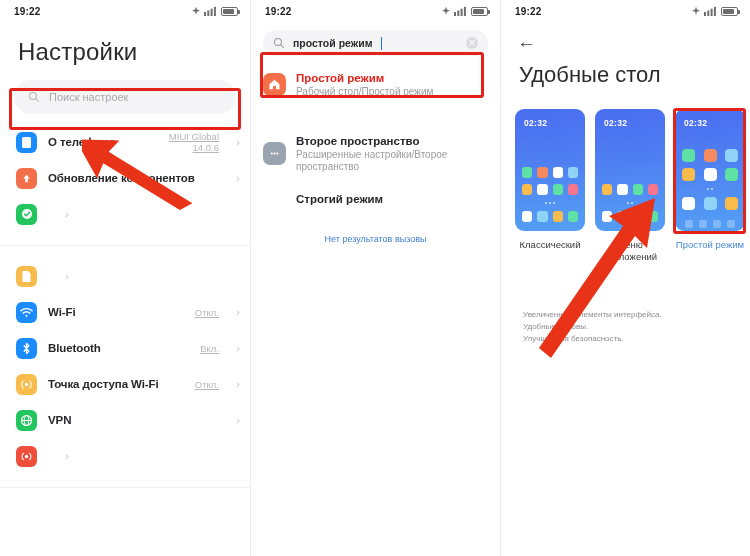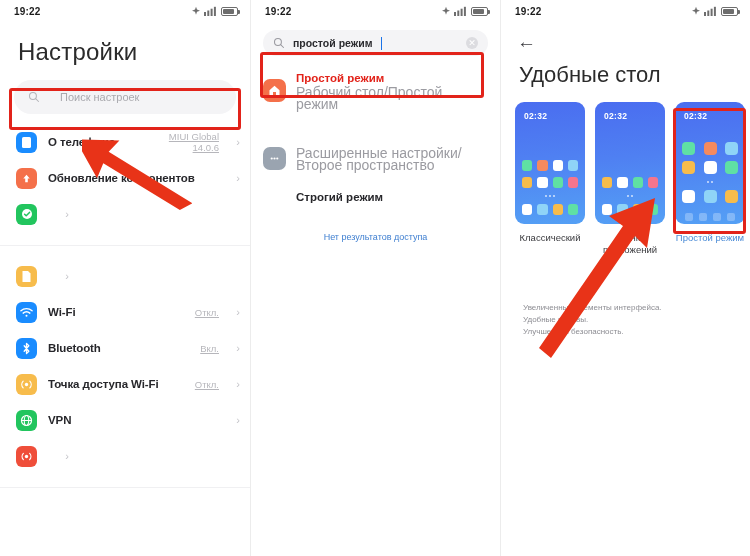--- a/index.html
+++ b/index.html
@@ -44,21 +44,21 @@
   }
 
   
   .big-title {
     font-size: 24px; color: #2b2b2b; font-weight: 400;
     padding: 16px 0 0 18px; letter-spacing: .2px;
   }
   .searchbox {
     margin: 14px 14px 0 14px; height: 34px; border-radius: 18px;
     background: #f4f4f6; display: flex; align-items: center; padding: 0 14px;
-    gap: 20px;
+    gap: 9px;
   }
   .searchbox .ph { font-size: 11px; color: #a9a9ae; }
   .mag { width: 12px; height: 12px; flex: 0 0 auto; }
 
   .hl-box {
     position: absolute; border: 3px solid #e2231a; border-radius: 3px;
     pointer-events: none;
   }
 
   .list { margin-top: 10px; }
@@ -97,30 +97,30 @@
     background: #dcdce0; color: #fff; font-size: 9px; line-height: 12px;
     text-align: center;
   }
   .result {
     display: flex; align-items: center; gap: 10px;
     padding: 7px 12px; min-height: 38px;
   }
   .res-txt { flex: 1; }
   .res-t { font-size: 11.5px; font-weight: bold; color: #27272b; line-height: 14px; }
   .res-t.acc { color: #e2231a; }
-  .res-s { font-size: 14px; color: #9b9ba1; line-height: 12px; margin-top: 1px; }
+  .res-s { font-size: 10px; color: #9b9ba1; line-height: 12px; margin-top: 1px; }
   .no-res {
     text-align: center; font-size: 9px; color: #3f7fd0; margin-top: 16px;
   }
 
   
   .backarrow { padding: 10px 0 0 16px; font-size: 19px; color: #3c3c40; line-height: 20px; }
   .p3-title { font-size: 22px; color: #2b2b2b; padding: 10px 0 0 18px; font-weight: 400; }
   .thumbs { display: flex; gap: 10px; padding: 14px 14px 0 14px; }
-  .thumb-wrap { width: 70px; position: relative; }
+  .thumb-wrap { width: 70px; position: relative; margin-top: 7px; }
   .phone {
     width: 70px; height: 122px; border-radius: 9px;
     background: linear-gradient(175deg, #4a6df0 0%, #4f80f2 45%, #54a0f5 100%);
     position: relative; overflow: hidden;
   }
   .phone .clk {
     position: absolute; top: 9px; left: 9px; color: #fff;
     font-size: 8.5px; font-weight: bold; letter-spacing: .3px;
   }
   .grid { position: absolute; left: 0; right: 0; display: flex; flex-direction: column; gap: 6px; padding: 0 7px; }
@@ -353,31 +353,32 @@
 
     <div class="result">
       <div class="ic" style="background:#9aa4b0;width:23px;height:23px;border-radius:7px;">
         <svg width="13" height="13" viewBox="0 0 14 14">
             <circle cx="4" cy="7" r="1.2" fill="#fff"></circle>
             <circle cx="7" cy="7" r="1.2" fill="#fff"></circle>
             <circle cx="10" cy="7" r="1.2" fill="#fff"></circle>
           </svg>
       </div>
       <div class="res-txt">
+        <div class="res-t">Второе пространство</div>
         <div class="res-s">Расширенные настройки/Второе пространство</div>
       </div>
     </div>
 
     <div class="result" style="padding-left:45px;">
       <div class="res-txt">
         <div class="res-t">Строгий режим</div>
       </div>
     </div>
 
-    <div class="no-res">Нет результатов доступа</div>
+    <div class="no-res">Нет результатов вызовы</div>
   </div>
 
   <div class="panel">
 
     <div class="statusbar">
       <div class="status-time">19:22</div>
       <div class="status-icons">
         <svg class="si" width="10" height="10" viewBox="0 0 10 10">
           <path d="M5 0.7 L6 3.6 L9 4.7 L6 5.8 L5 8.8 L4 5.8 L1 4.7 L4 3.6 Z" fill="#6d6d6d"></path>
         </svg>

